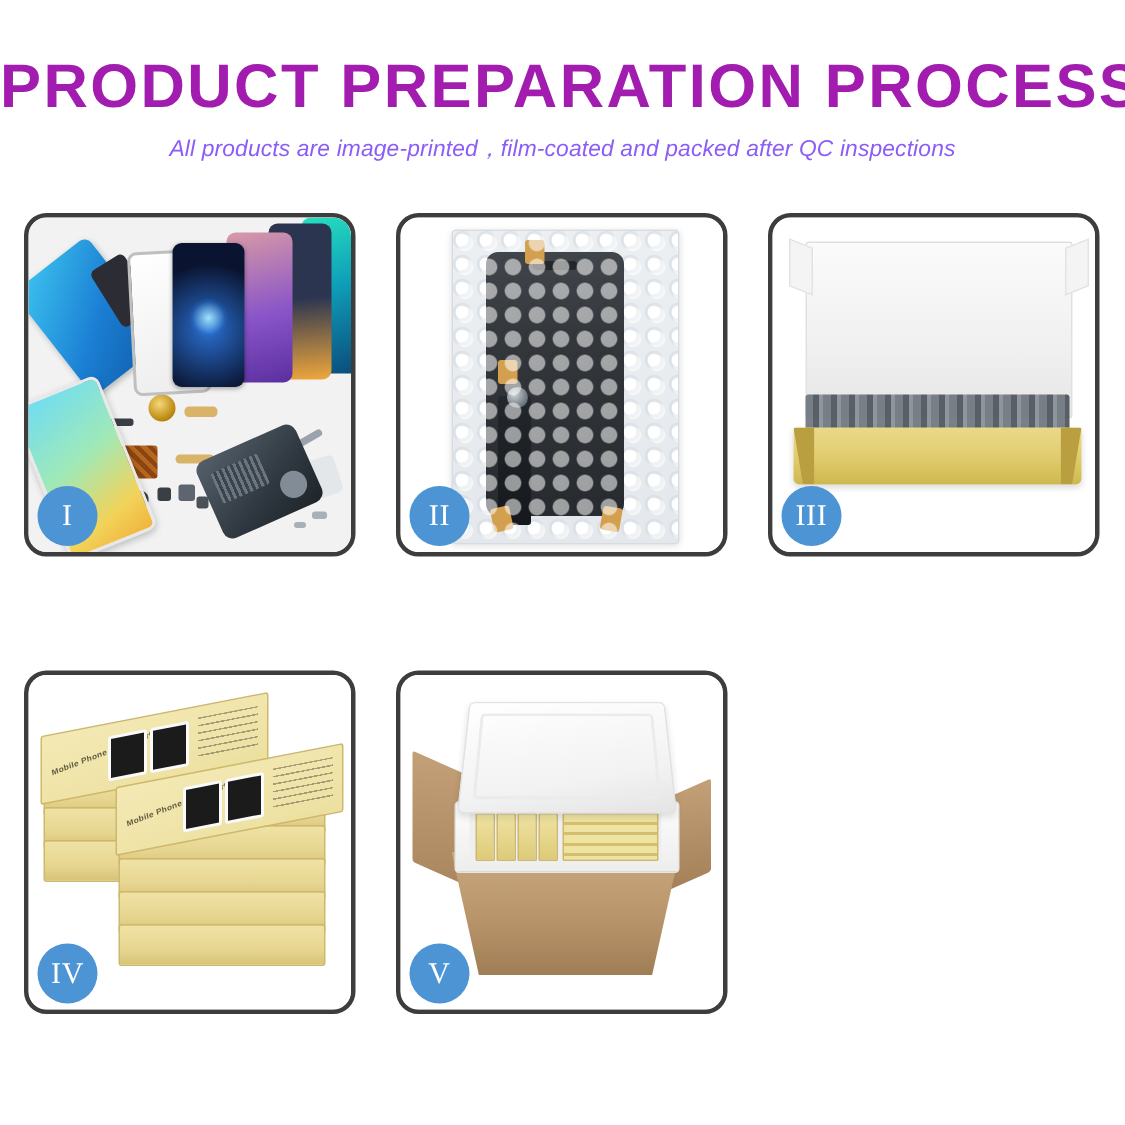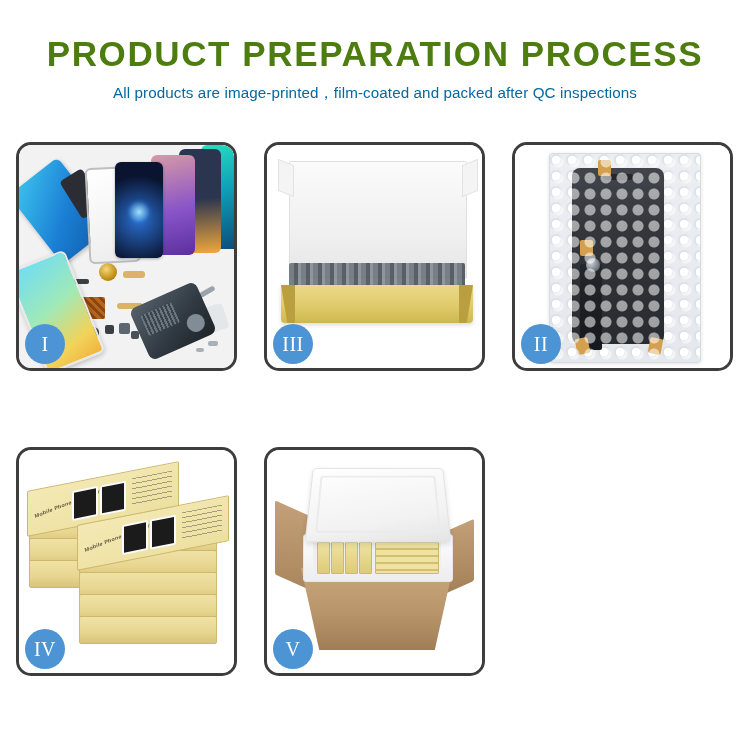--- a/index.html
+++ b/index.html
@@ -8,36 +8,37 @@
     background: #ffffff;
     font-family: "Liberation Sans", sans-serif;
     overflow: hidden;
   }
   .page { position: relative; width: 750px; height: 750px; background:#fff; }
 
   
   .header { width: 100%; text-align: center; padding-top: 36px; }
   .title {
     font-family: "Liberation Sans", sans-serif;
-    font-size: 35px;
+    font-size: 41px;
     font-weight: 700;
     letter-spacing: 1.6px;
-    color: #4d7c0f;
+    color: #a21caf;
     line-height: 1.05;
     margin: 0;
     white-space: nowrap;
   }
   .subtitle {
     font-family: "Liberation Sans", sans-serif;
     font-size: 15.2px;
     font-weight: 400;
-    color: #0369a1;
+    color: #8b5cf6;
     margin: 10px 0 0 0;
     letter-spacing: .1px;
     white-space: nowrap;
+    font-style: italic;
   }
 
   
   .grid {
     position: absolute;
     left: 16px; top: 142px;
     width: 718px; height: 534px;
     display: grid;
     grid-template-columns: 221px 221px 221px;
     grid-template-rows: 229px 229px;
@@ -292,43 +293,43 @@
         <div class="prt c6"></div>
         <div class="prt c7"></div>
         <div class="prt scr1"></div>
         <div class="prt scr2"></div>
         <div class="prt scr3"></div>
         <div class="prt scr4"></div>
       </div>
       <div class="badge">I</div>
     </div>
 
-    <div class="panel p3">
-      <div class="stage">
-        <div class="boxlid"></div>
-        <div class="boxfoam"></div>
-        <div class="boxbase"></div>
-      </div>
-      <div class="badge">III</div>
-    </div>
-
     <div class="panel p2">
       <div class="stage">
         <div class="bubblepack">
           <div class="scrn"></div>
           <div class="flexstrip"></div>
           <div class="camdot"></div>
           <div class="goldtab t1"></div>
           <div class="goldtab t2"></div>
           <div class="goldtab t3"></div>
           <div class="goldtab t4"></div>
           <div class="bubble-overlay"></div>
         </div>
       </div>
       <div class="badge">II</div>
+    </div>
+
+    <div class="panel p3">
+      <div class="stage">
+        <div class="boxlid"></div>
+        <div class="boxfoam"></div>
+        <div class="boxbase"></div>
+      </div>
+      <div class="badge">III</div>
     </div>
 
     <div class="panel p4">
       <div class="stage">
         <div class="stack">
           <div class="sbox a"></div>
           <div class="sbox b"></div>
           <div class="sbox c"></div>
           <div class="sbox d"></div>
           <div class="stop top1">

